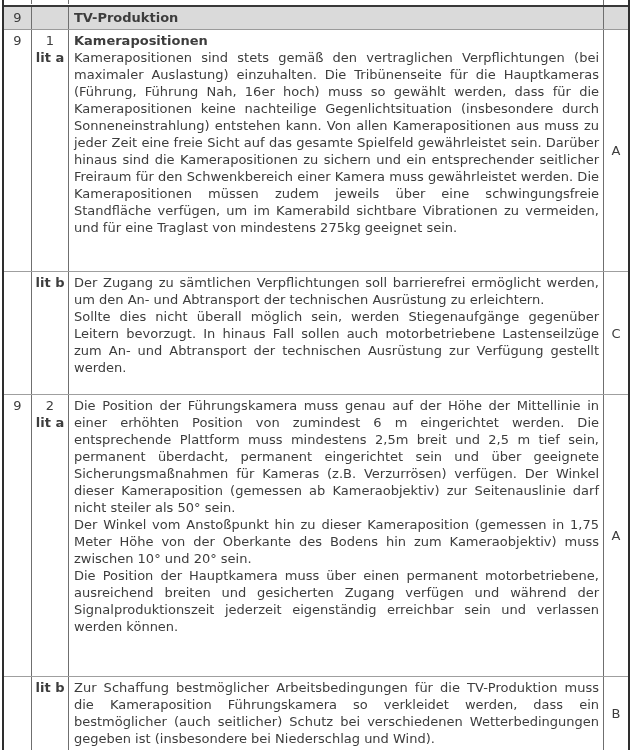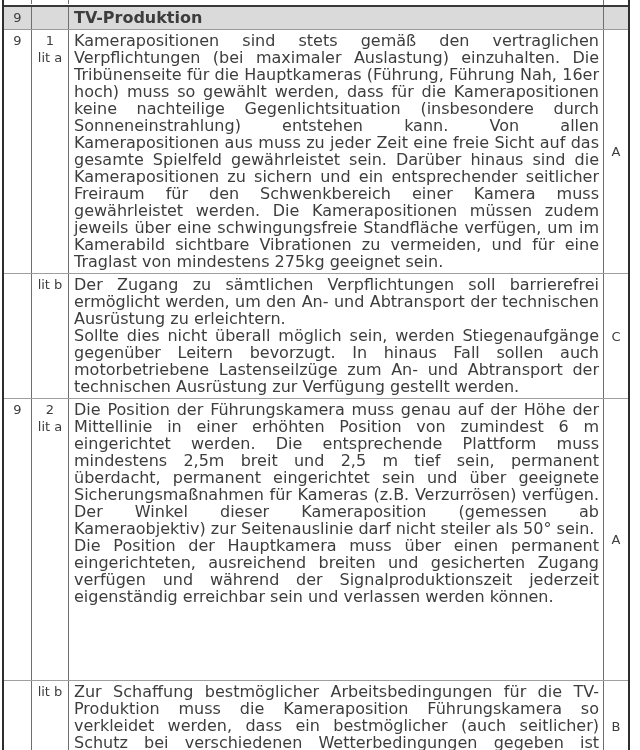--- a/index.html
+++ b/index.html
@@ -56,23 +56,23 @@
     font-size: 13px;
     line-height: 17px;
     padding-top: 2px;
   }
   .c2 {
     text-align: center;
     font-size: 13px;
     line-height: 17px;
     padding-top: 2px;
   }
-  .c2 .lit { font-weight: normal; }
+  .c2 .lit { font-weight: bold; }
   .c3 {
-    font-size: 16px;
+    font-size: 13px;
     line-height: 17px;
     padding: 2px 4px 3px 5px;
   }
   .c3 .title { font-weight: bold; }
   .c3 .para { text-align: justify; }
   .c4.rating {
     display: flex;
     align-items: center;
     justify-content: center;
     font-size: 13px;
@@ -97,20 +97,21 @@
     <div class="c c4 last"></div>
   </div>
 
   <div class="row body-row hA">
     <div class="c c1">9</div>
     <div class="c c2">
       <div>1</div>
       <div class="lit">lit a</div>
     </div>
     <div class="c c3">
+      <div class="title">Kamerapositionen</div>
       <div class="para">Kamerapositionen sind stets gemäß den vertraglichen Verpflichtungen (bei maximaler Auslastung) einzuhalten. Die Tribünenseite für die Hauptkameras (Führung, Führung Nah, 16er hoch) muss so gewählt werden, dass für die Kamerapositionen keine nachteilige Gegenlichtsituation (insbesondere durch Sonneneinstrahlung) entstehen kann. Von allen Kamerapositionen aus muss zu jeder Zeit eine freie Sicht auf das gesamte Spielfeld gewährleistet sein. Darüber hinaus sind die Kamerapositionen zu sichern und ein entsprechender seitlicher Freiraum für den Schwenkbereich einer Kamera muss gewährleistet werden. Die Kamerapositionen müssen zudem jeweils über eine schwingungsfreie Standfläche verfügen, um im Kamerabild sichtbare Vibrationen zu vermeiden, und für eine Traglast von mindestens 275kg geeignet sein.</div>
     </div>
     <div class="c c4 last rating">A</div>
   </div>
 
   <div class="row body-row hB">
     <div class="c c1"></div>
     <div class="c c2">
       <div></div>
       <div class="lit">lit b</div>
@@ -123,21 +124,22 @@
   </div>
 
   <div class="row body-row hC">
     <div class="c c1">9</div>
     <div class="c c2">
       <div>2</div>
       <div class="lit">lit a</div>
     </div>
     <div class="c c3">
       <div class="para">Die Position der Führungskamera muss genau auf der Höhe der Mittellinie in einer erhöhten Position von zumindest 6 m eingerichtet werden. Die entsprechende Plattform muss mindestens 2,5m breit und 2,5 m tief sein, permanent überdacht, permanent eingerichtet sein und über geeignete Sicherungsmaßnahmen für Kameras (z.B. Verzurrösen) verfügen. Der Winkel dieser Kameraposition (gemessen ab Kameraobjektiv) zur Seitenauslinie darf nicht steiler als 50° sein.</div>
-      <div class="para">Die Position der Hauptkamera muss über einen permanent eingerichteten, ausreichend breiten und gesicherten Zugang verfügen und während der Signalproduktionszeit jederzeit eigenständig erreichbar sein und verlassen werden können.</div>
+      <div class="para">Der Winkel vom Anstoßpunkt hin zu dieser Kameraposition (gemessen in 1,75 Meter Höhe von der Oberkante des Bodens hin zum Kameraobjektiv) muss zwischen 10° und 20° sein.</div>
+      <div class="para">Die Position der Hauptkamera muss über einen permanent motorbetriebene, ausreichend breiten und gesicherten Zugang verfügen und während der Signalproduktionszeit jederzeit eigenständig erreichbar sein und verlassen werden können.</div>
     </div>
     <div class="c c4 last rating">A</div>
   </div>
 
   <div class="row body-row hD">
     <div class="c c1"></div>
     <div class="c c2">
       <div></div>
       <div class="lit">lit b</div>
     </div>

